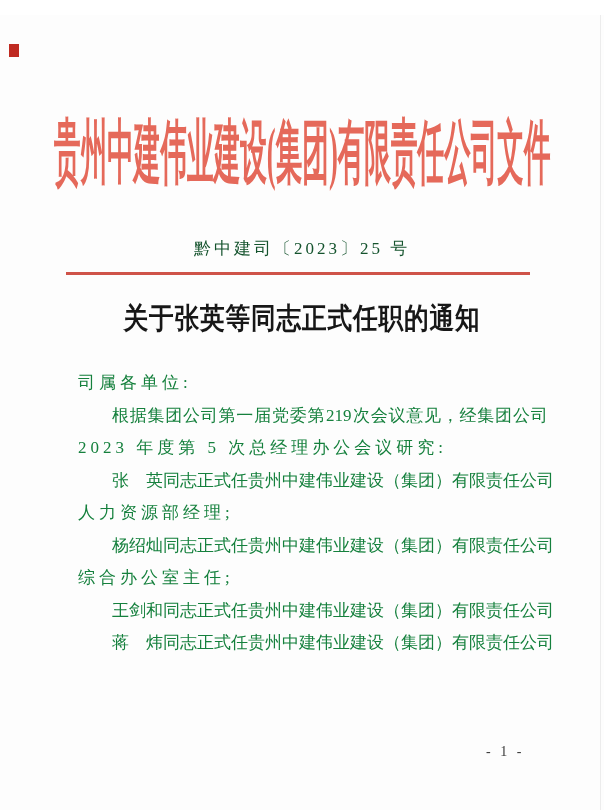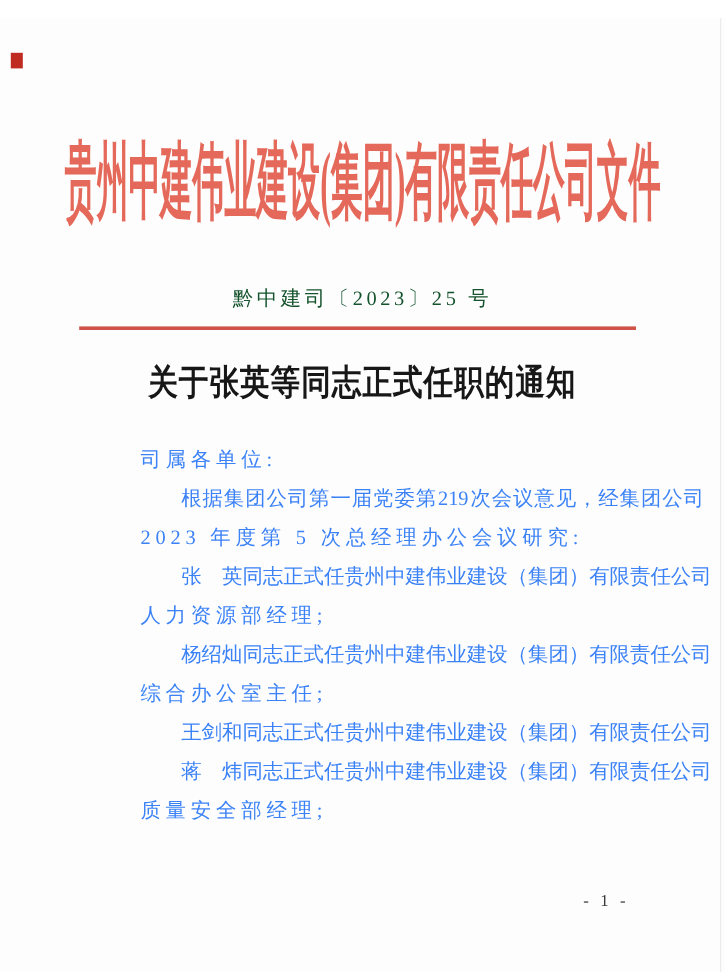--- a/index.html
+++ b/index.html
@@ -62,22 +62,21 @@
     color: #171717;
     letter-spacing: 1px;
     transform: scaleX(0.85);
     transform-origin: 50% 50%;
   }
   .body-text {
     position: absolute; top: 352px; left: 78px;
     width: 470px;
     font-size: 17px;
     line-height: 32.5px;
-    color: #3b82f6;
-    margin-left: 39px;
+    color: #15803d;
   }
   .line {
     height: 32.5px;
     letter-spacing: 4px;
     white-space: nowrap;
   }
   
   .line.spread {
     display: flex;
     justify-content: space-between;
@@ -252,18 +251,17 @@
         <span>集</span>
         <span>团</span>
         <span>）</span>
         <span>有</span>
         <span>限</span>
         <span>责</span>
         <span>任</span>
         <span>公</span>
         <span>司</span>
       </div>
-    <div class="line">质量安全部经理;</div>
   </div>
 
   <div class="page-number">- 1 -</div>
 
 </div>
 
 </body></html>

